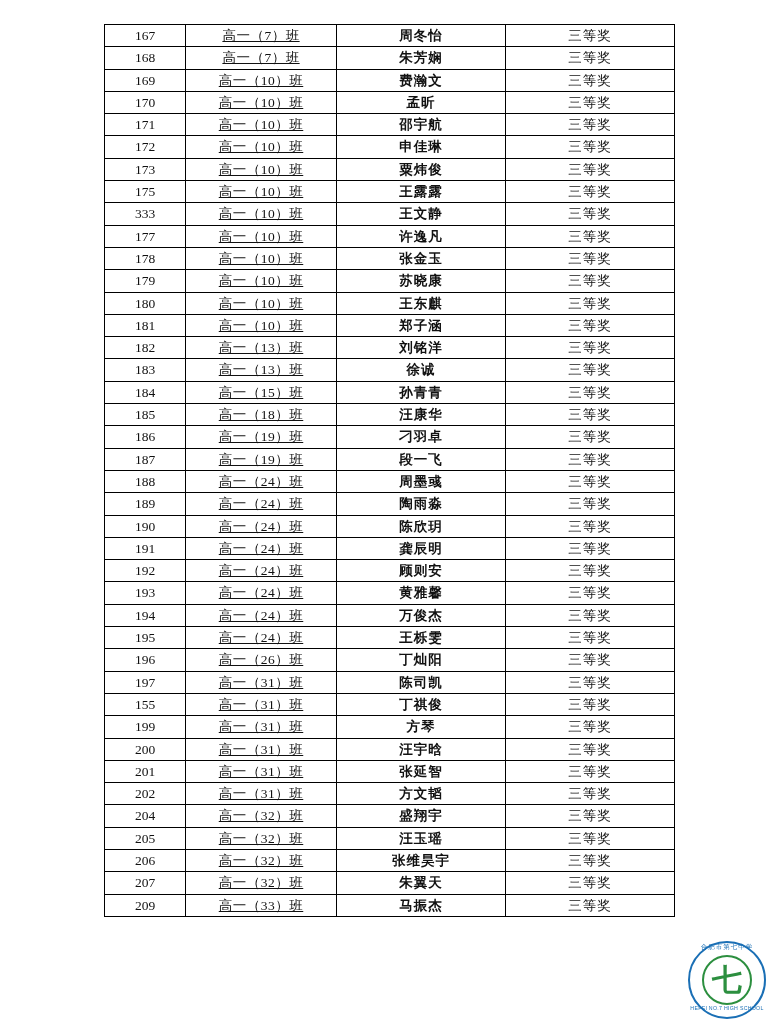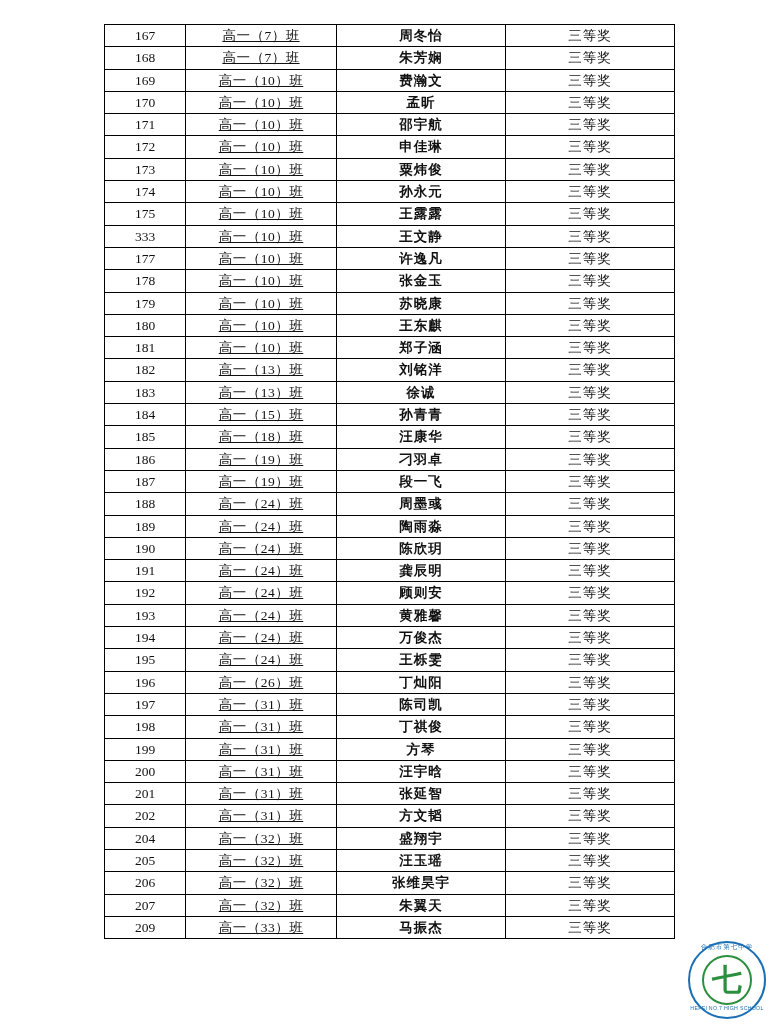--- a/index.html
+++ b/index.html
@@ -160,26 +160,20 @@
           <td class="col-name">申佳琳</td>
           <td class="col-award">三等奖</td>
         </tr>
         <tr>
           <td class="col-no">173</td>
           <td class="col-class">高一（10）班</td>
           <td class="col-name">粟炜俊</td>
           <td class="col-award">三等奖</td>
         </tr>
         <tr>
-          <td class="col-no">174</td>
-          <td class="col-class">高一（10）班</td>
-          <td class="col-name">孙永元</td>
-          <td class="col-award">三等奖</td>
-        </tr>
-        <tr>
           <td class="col-no">175</td>
           <td class="col-class">高一（10）班</td>
           <td class="col-name">王露露</td>
           <td class="col-award">三等奖</td>
         </tr>
         <tr>
           <td class="col-no">333</td>
           <td class="col-class">高一（10）班</td>
           <td class="col-name">王文静</td>
           <td class="col-award">三等奖</td>
@@ -304,21 +298,21 @@
           <td class="col-name">丁灿阳</td>
           <td class="col-award">三等奖</td>
         </tr>
         <tr>
           <td class="col-no">197</td>
           <td class="col-class">高一（31）班</td>
           <td class="col-name">陈司凯</td>
           <td class="col-award">三等奖</td>
         </tr>
         <tr>
-          <td class="col-no">198</td>
+          <td class="col-no">155</td>
           <td class="col-class">高一（31）班</td>
           <td class="col-name">丁祺俊</td>
           <td class="col-award">三等奖</td>
         </tr>
         <tr>
           <td class="col-no">199</td>
           <td class="col-class">高一（31）班</td>
           <td class="col-name">方琴</td>
           <td class="col-award">三等奖</td>
         </tr>

